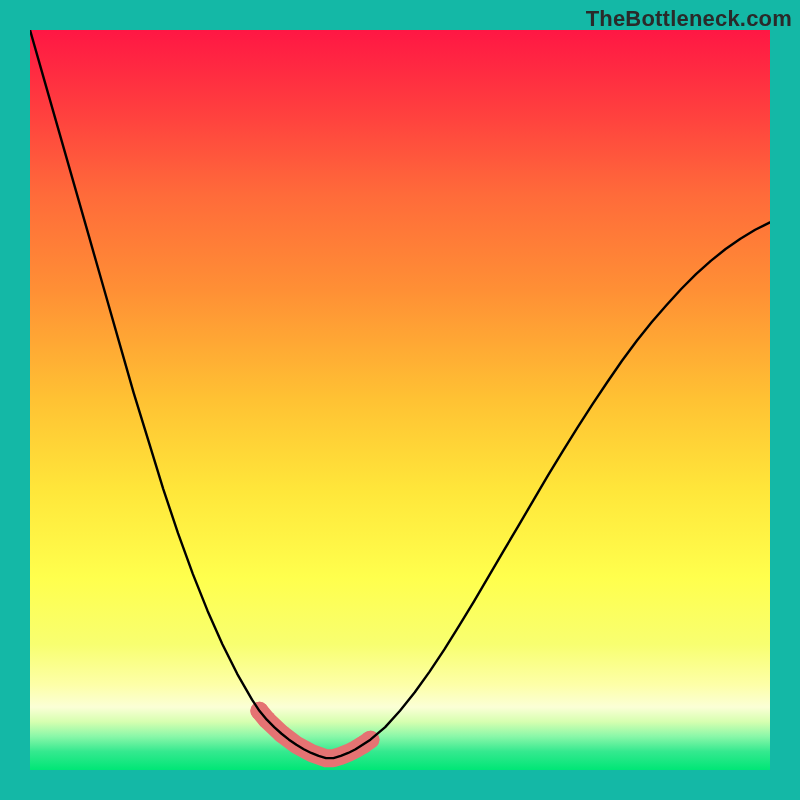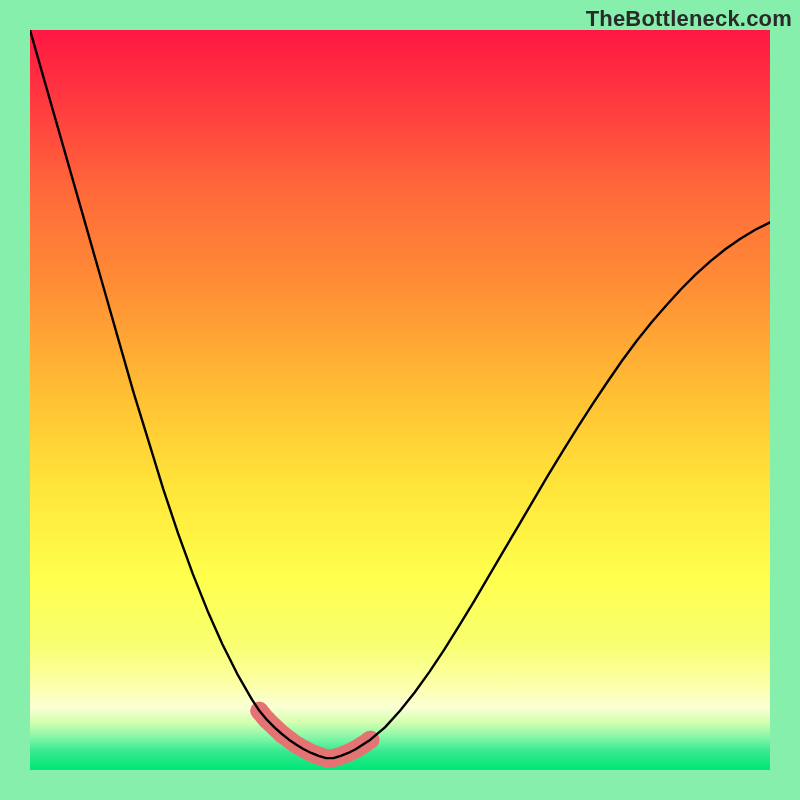--- a/index.html
+++ b/index.html
@@ -8,21 +8,21 @@
     width: 800px;
     height: 800px;
     overflow: hidden;
     background: #000;
     font-family: Arial, Helvetica, sans-serif;
   }
   .frame {
     position: relative;
     width: 800px;
     height: 800px;
-    background: #86efac;
+    background: #14b8a6;
   }
   .plot {
     position: absolute;
     left: 30px;
     top: 30px;
     width: 740px;
     height: 740px;
   }
   .gradient-bg {
     position: absolute;

